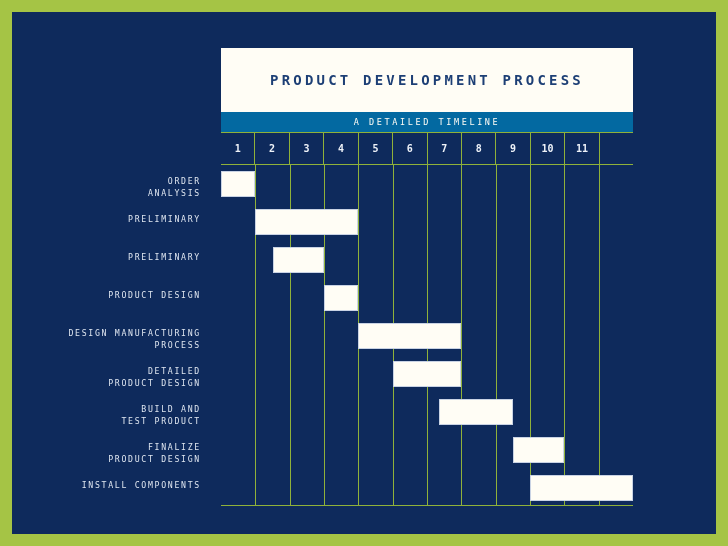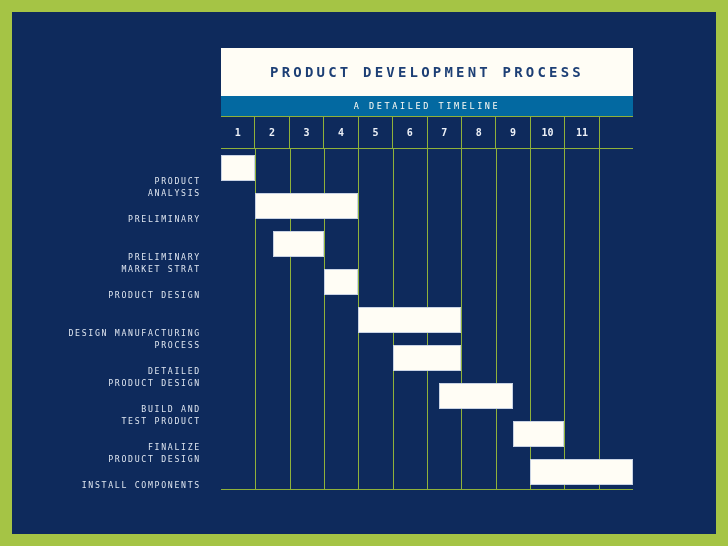--- a/index.html
+++ b/index.html
@@ -18,21 +18,21 @@
   }
   
   #chart{
     position:absolute;
     left:209px;            
     top:36px;              
     width:412px;
   }
   #title-bar{
     background:#fffdf5;
-    height:48px;
+    height:64px;
     display:flex;align-items:center;justify-content:center;
   }
   #title-text{
     color:#1d3f75;
     font-size:14px;
     letter-spacing:3.2px;
     font-weight:bold;
     white-space:nowrap;
   }
   #subtitle-bar{
@@ -105,29 +105,28 @@
   }
   .row-label span{display:block;white-space:nowrap;}
 </style>
 </head>
 <body>
 
 <div id="poster">
 
   <div id="labels">
       <div class="row-label" style="top: 7px;">
-        <span>PRODUCT</span>
+        <span>ORDER</span>
         <span>ANALYSIS</span>
       </div>
       <div class="row-label" style="top: 45px;">
         <span>PRELIMINARY</span>
       </div>
       <div class="row-label" style="top: 83px;">
         <span>PRELIMINARY</span>
-        <span>MARKET STRAT</span>
       </div>
       <div class="row-label" style="top: 121px;">
         <span>PRODUCT DESIGN</span>
       </div>
       <div class="row-label" style="top: 159px;">
         <span>DESIGN MANUFACTURING</span>
         <span>PROCESS</span>
       </div>
       <div class="row-label" style="top: 197px;">
         <span>DETAILED</span>

